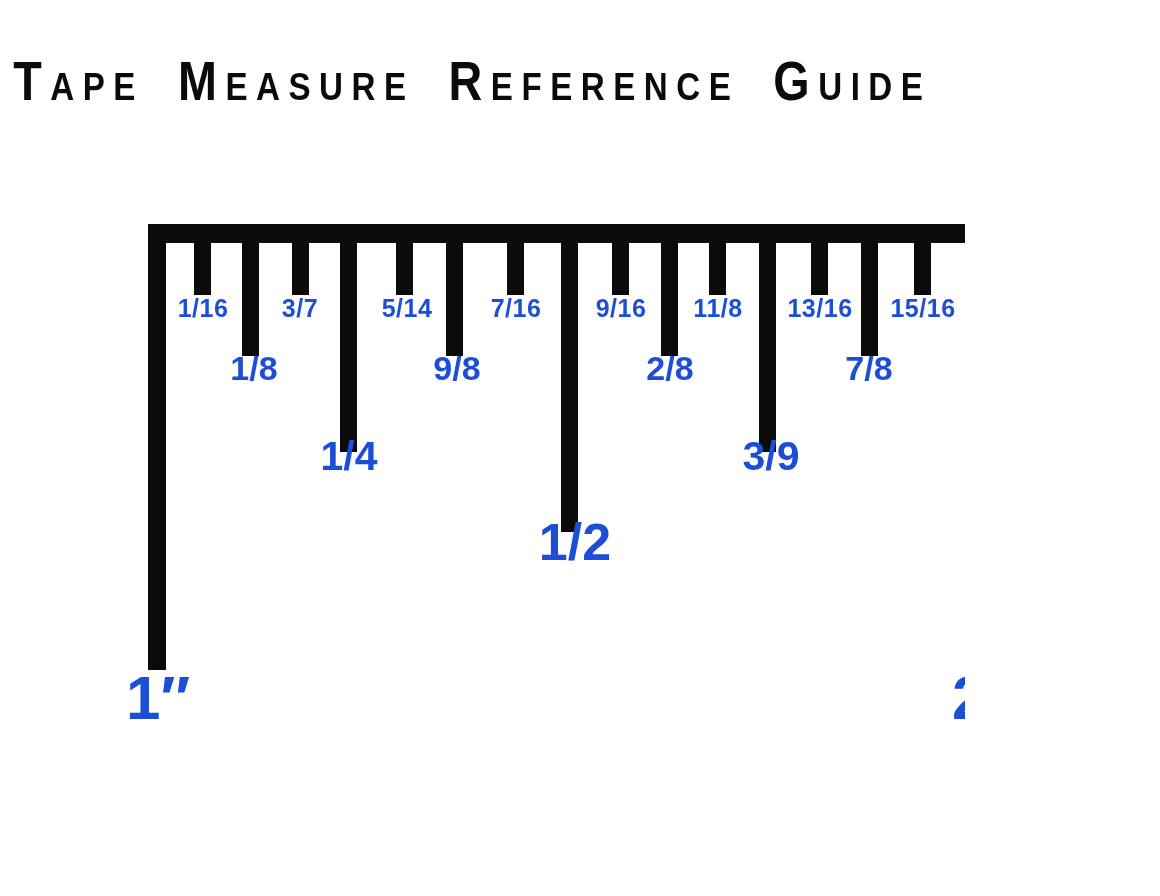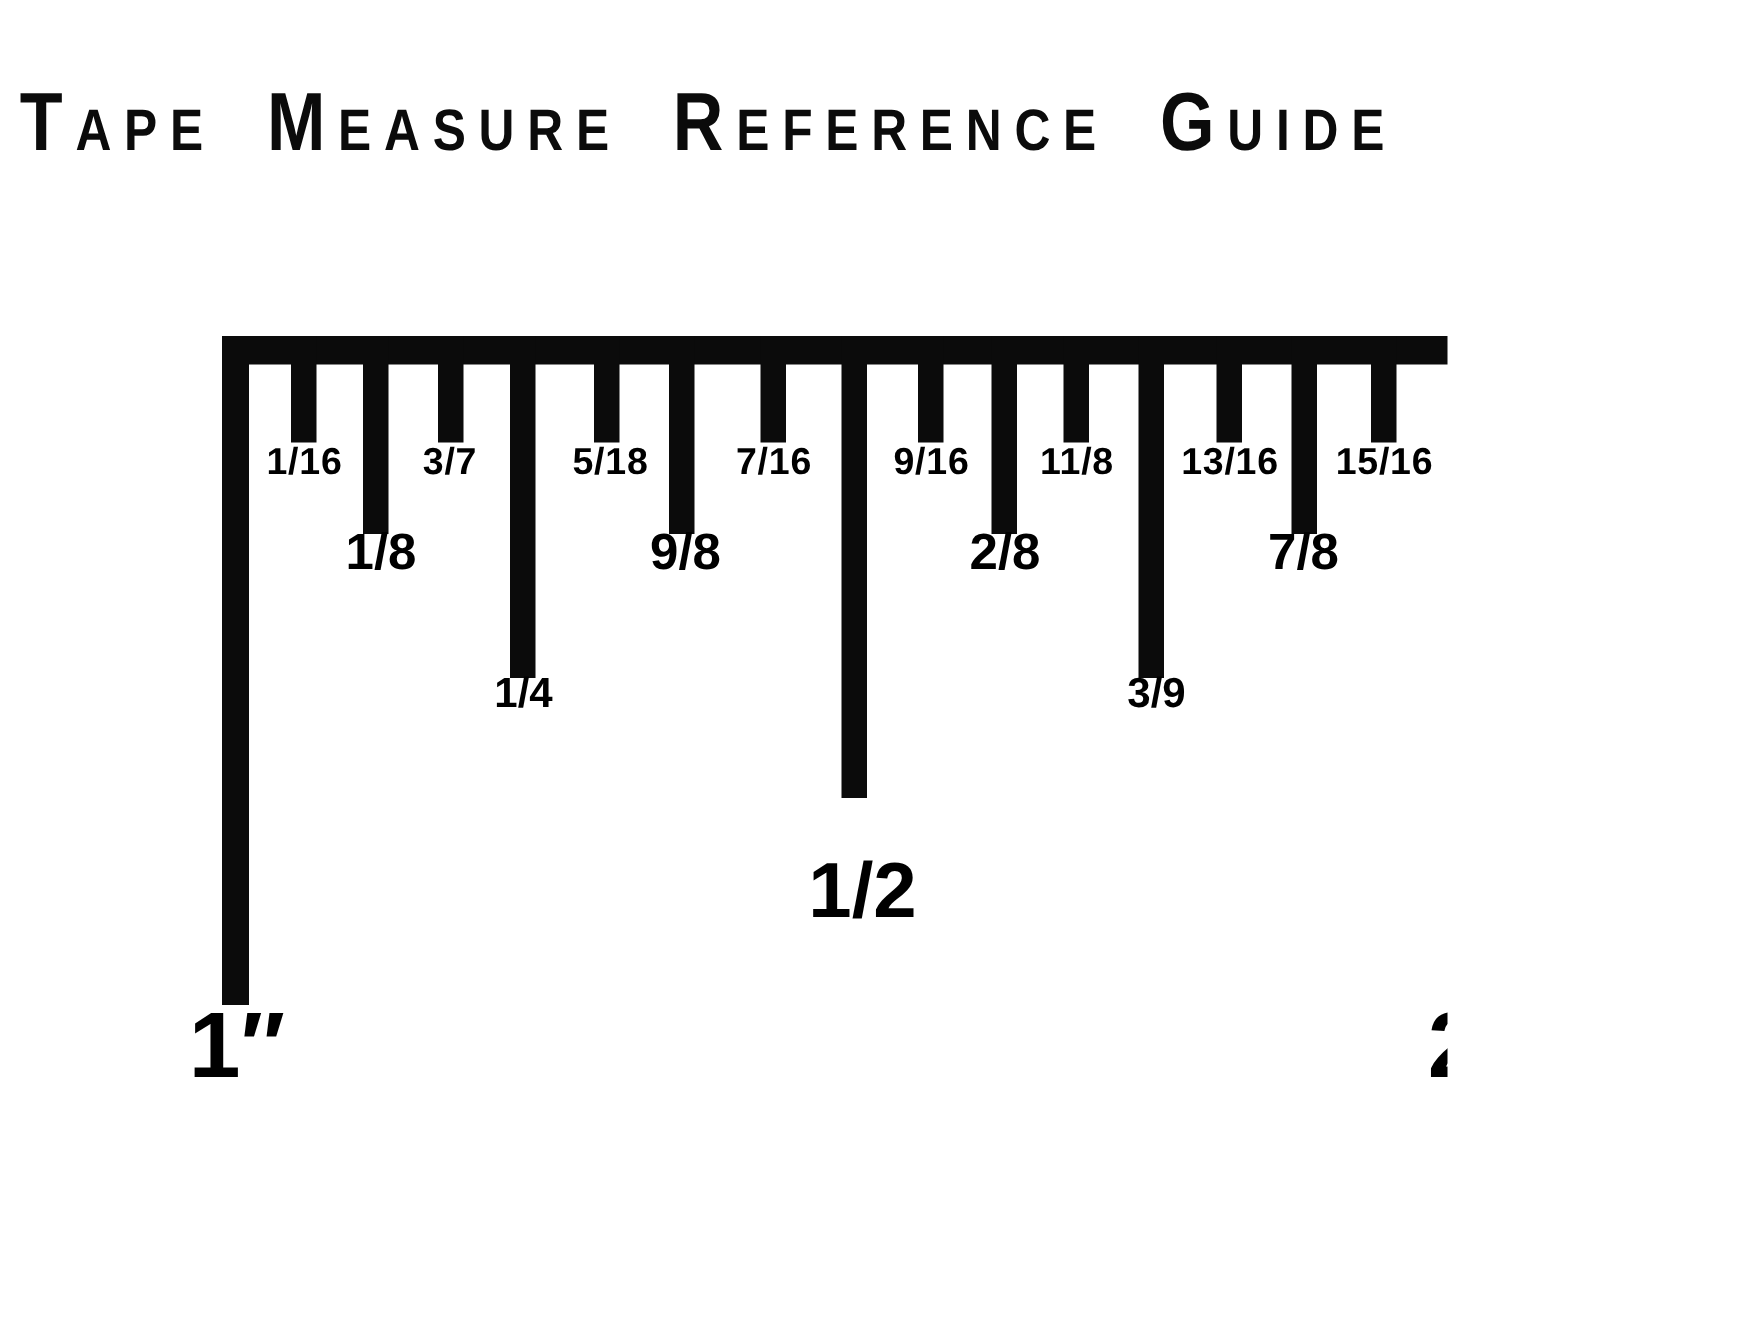--- a/index.html
+++ b/index.html
@@ -57,27 +57,27 @@
   .t-quarter   { height: 228px; }
   .t-eighth    { height: 132px; }
   .t-sixteenth { height: 71px; }
 
   .lbl {
     position: absolute;
     transform: translateX(-50%);
     line-height: 1;
     font-weight: bold;
     white-space: nowrap;
-    color: #000000;
+    color: #1d4ed8;
     text-align: right;
   }
   .l-sixteenth { top: 296px; font-size: 25px; letter-spacing: 0.5px; }
   .l-eighth    { top: 351px; font-size: 34px; }
-  .l-quarter   { top: 448px; font-size: 28px; }
-  .l-half      { top: 568px; font-size: 52px; }
+  .l-quarter   { top: 436px; font-size: 41px; }
+  .l-half      { top: 516px; font-size: 52px; }
   .l-inch      { top: 667px; font-size: 62px; }
 </style>
 </head>
 <body>
 
 <div class="canvas">
 
   <h1 class="title">
     <span class="word"><span class="initial">T</span><span class="rest">ape</span></span>
     <span class="word"><span class="initial">M</span><span class="rest">easure</span></span>
@@ -104,21 +104,21 @@
     <div class="tick t-sixteenth" style="left:811px"></div>
     <div class="tick t-eighth" style="left:861px"></div>
     <div class="tick t-sixteenth" style="left:914px"></div>
     <div class="tick t-inch" style="left:972px"></div>
 
     <div class="lbl l-inch" style="left:158px">1″</div>
     <div class="lbl l-sixteenth" style="left:203px">1/16</div>
     <div class="lbl l-eighth" style="left:254px">1/8</div>
     <div class="lbl l-sixteenth" style="left:300px">3/7</div>
     <div class="lbl l-quarter" style="left:349px">1/4</div>
-    <div class="lbl l-sixteenth" style="left:407px">5/18</div>
+    <div class="lbl l-sixteenth" style="left:407px">5/14</div>
     <div class="lbl l-eighth" style="left:457px">9/8</div>
     <div class="lbl l-sixteenth" style="left:516px">7/16</div>
     <div class="lbl l-half" style="left:575px">1/2</div>
     <div class="lbl l-sixteenth" style="left:621px">9/16</div>
     <div class="lbl l-eighth" style="left:670px">2/8</div>
     <div class="lbl l-sixteenth" style="left:718px">11/8</div>
     <div class="lbl l-quarter" style="left:771px">3/9</div>
     <div class="lbl l-sixteenth" style="left:820px">13/16</div>
     <div class="lbl l-eighth" style="left:869px">7/8</div>
     <div class="lbl l-sixteenth" style="left:923px">15/16</div>

